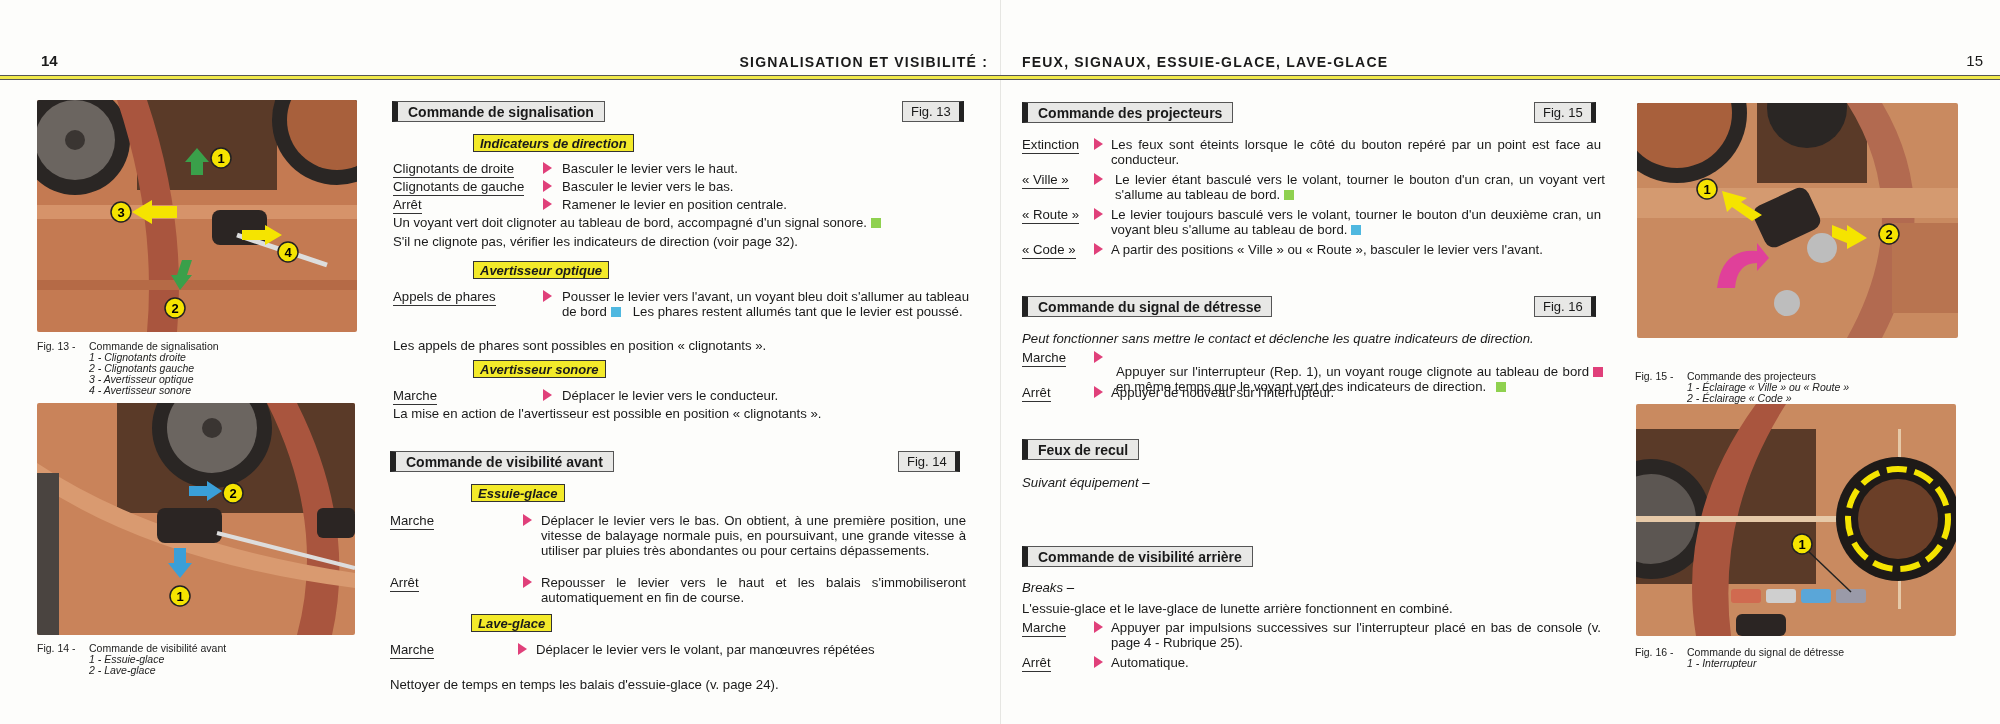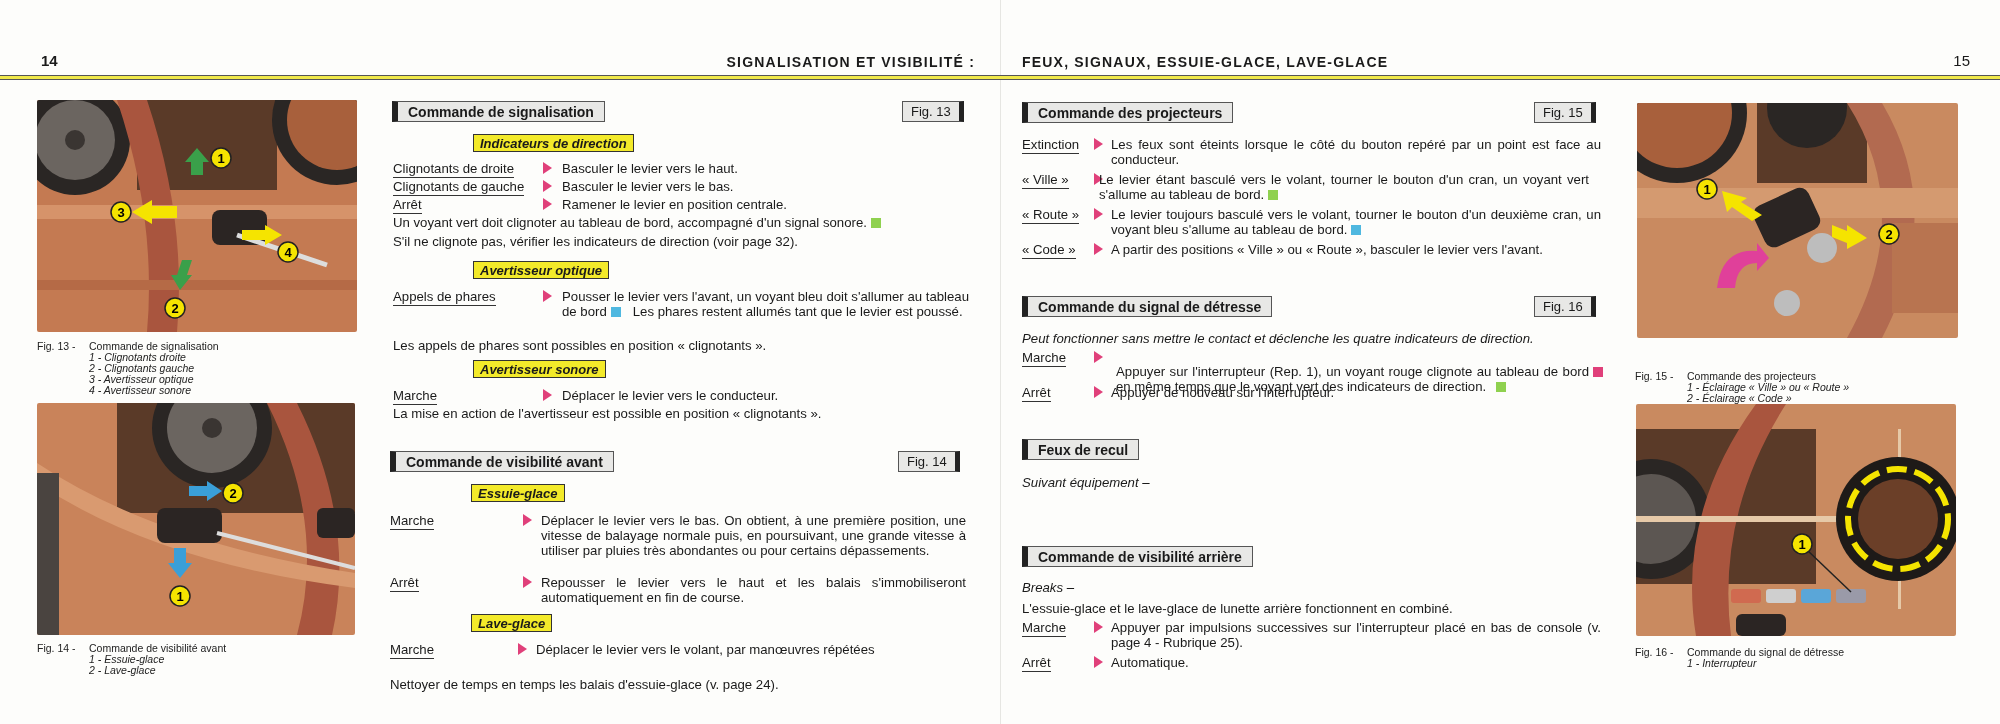--- a/index.html
+++ b/index.html
@@ -1,20 +1,20 @@
 <!DOCTYPE html>
 <html><head>
 <meta charset="utf-8">
 <style>
   html, body { margin:0; padding:0; }
   body {
     width:2000px; height:724px; position:relative; overflow:hidden;
     background:#fdfdfb; font-family:"Liberation Sans", sans-serif; color:#1a1a1a;
   }
-  .page { position:absolute; top:0; height:724px; }
+  .page { position:absolute; top:0; height:724px;padding-left:13px; }
   .page-left { left:0; width:1000px; }
   .page-right { left:1000px; width:1000px; }
   .gutter { position:absolute; left:1000px; top:0; width:1px; height:724px; background:#e6e6e2; }
   .page-num { position:absolute; top:52px; font-size:15px; font-weight:bold; }
   .running-head { position:absolute; top:54px; font-size:14px; font-weight:bold; letter-spacing:1.2px; }
   .rule { position:absolute; top:75px; height:5px; left:0; width:2000px;
     background:linear-gradient(#555 0,#555 1px,#f0e84a 1px,#f0e84a 4px,#555 4px,#555 5px); }
 
   .fig { position:absolute; overflow:hidden; border-radius:2px; }
   .fig svg { width:100%; height:100%; display:block; }
@@ -203,21 +203,21 @@
 
   <div class="sec-head" style="left:22px; top:102px;">Commande des projecteurs</div>
   <div class="fig-tag" style="left:534px; top:102px;">Fig. 15</div>
 
   <div class="term" style="left:22px; top:137px;">Extinction</div>
   <div class="arrow" style="left:94px; top:138px;"></div>
   <div class="t j" style="left:111px; top:137px; width:490px;">Les feux sont éteints lorsque le côté du bouton repéré par un point est face au conducteur.</div>
 
   <div class="term" style="left:22px; top:172px;">« Ville »</div>
   <div class="arrow" style="left:94px; top:173px;"></div>
-  <div class="t j" style="left:99px; top:172px; width:490px;"><span>Le levier étant basculé vers le volant, tourner le bouton d'un cran, un voyant vert s'allume au tableau de bord.</span><span class="sq" style="background:#8fd14f;"></span></div>
+  <div class="t j" style="left:115px; top:172px; width:490px;"><span>Le levier étant basculé vers le volant, tourner le bouton d'un cran, un voyant vert s'allume au tableau de bord.</span><span class="sq" style="background:#8fd14f;"></span></div>
 
   <div class="term" style="left:22px; top:207px;">« Route »</div>
   <div class="arrow" style="left:94px; top:208px;"></div>
   <div class="t j" style="left:111px; top:207px; width:490px;"><span>Le levier toujours basculé vers le volant, tourner le bouton d'un deuxième cran, un voyant bleu s'allume au tableau de bord.</span><span class="sq" style="background:#4fb8e0;"></span></div>
 
   <div class="term" style="left:22px; top:242px;">« Code »</div>
   <div class="arrow" style="left:94px; top:243px;"></div>
   <div class="t" style="left:111px; top:242px;">A partir des positions « Ville » ou « Route », basculer le levier vers l'avant.</div>
 
   <div class="sec-head" style="left:22px; top:296px;">Commande du signal de détresse</div>

